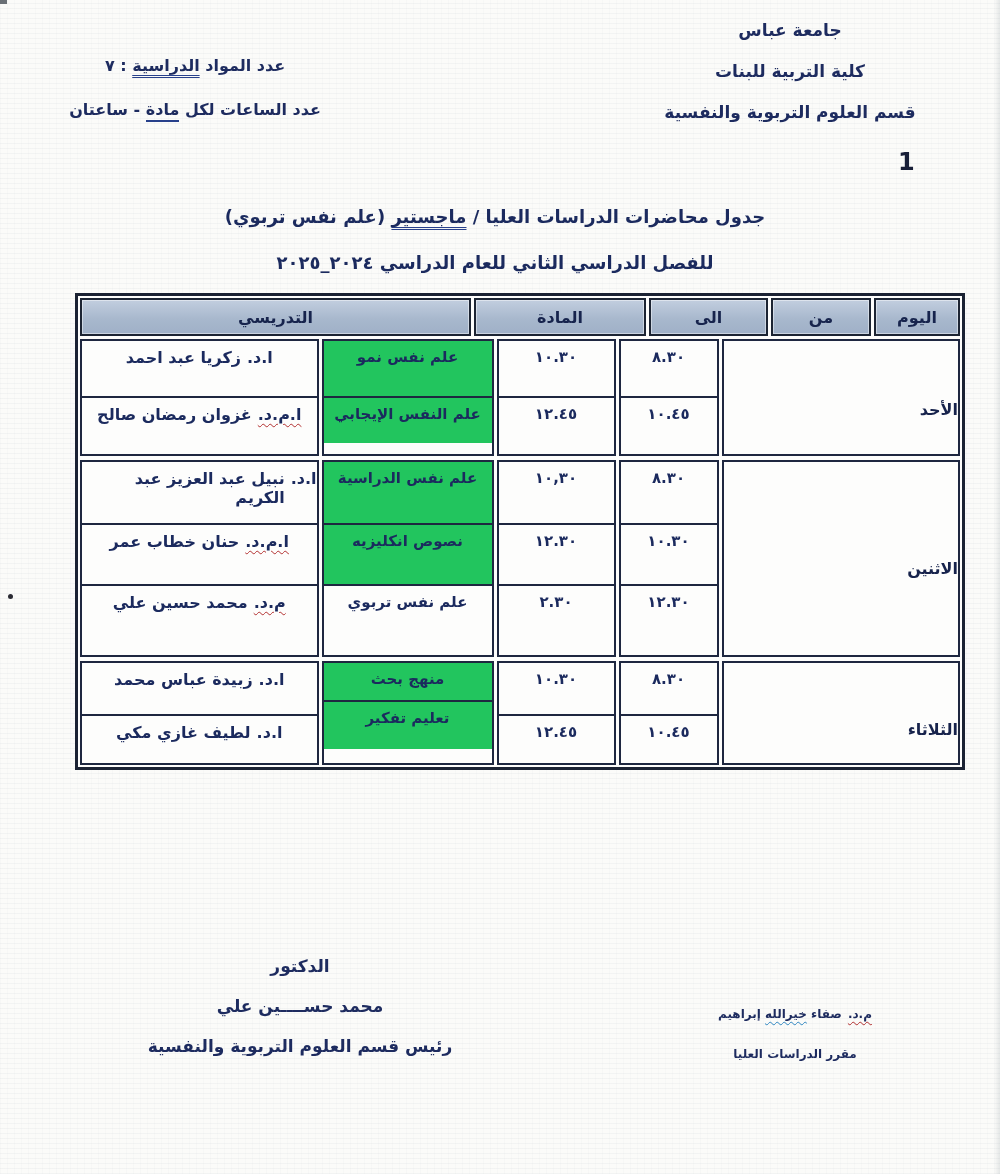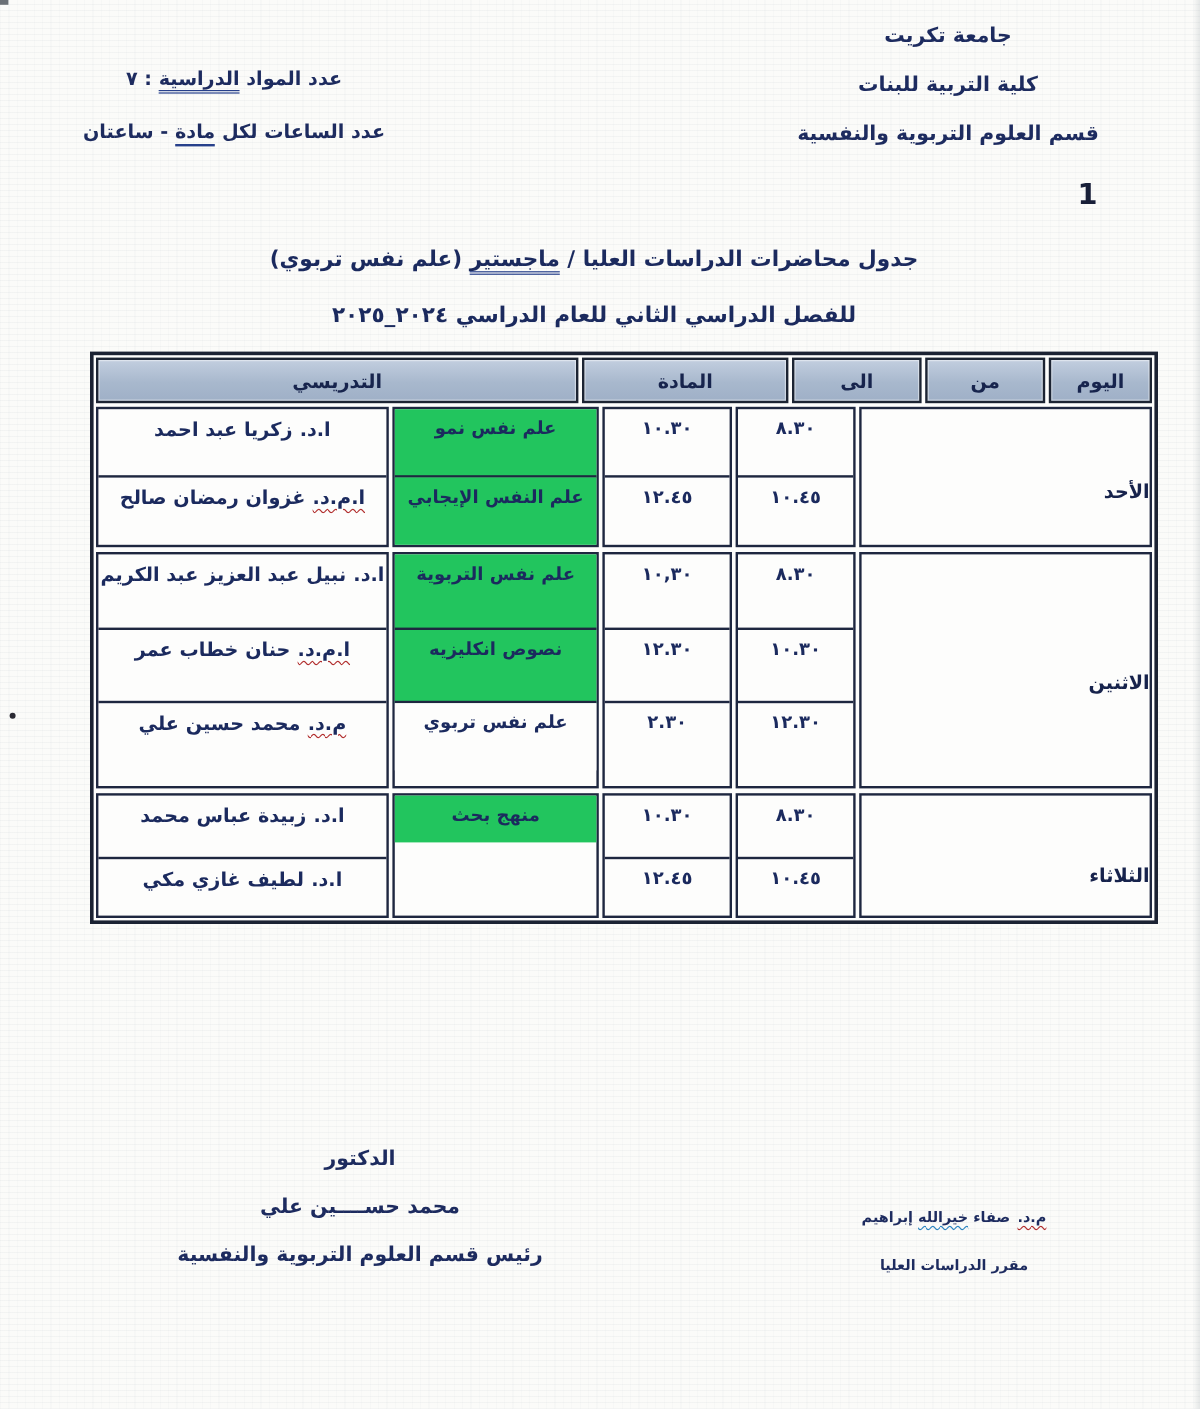--- a/index.html
+++ b/index.html
@@ -36,21 +36,21 @@
   .thead{display:flex;flex-direction:row-reverse;gap:3px;height:38px;margin-bottom:3px;}
   .th{
     box-sizing:border-box;border:2px solid #1c2433;
     background:linear-gradient(180deg,#c2cedf 0%,#a8b8cd 55%,#9fb0c7 100%);
     display:flex;align-items:center;justify-content:center;
     font-size:16px;font-weight:bold;color:#17244d;
     box-shadow:inset 0 0 0 1px rgba(255,255,255,.45);
   }
   .col-day{width:86px;flex:none;}
   .col-from{width:100px;flex:none;}
-  .col-to{width:108px;flex:none;}
+  .col-to{width:119px;flex:none;}
   .col-subj{width:172px;flex:none;}
   .col-inst{flex:1;}
 
   .dayblock{display:flex;flex-direction:row-reverse;gap:3px;margin-bottom:4px;}
   .dayblock:last-child{margin-bottom:0;}
   .colbox{box-sizing:border-box;border:2px solid #1e2740;background:#fdfdfc;display:flex;flex-direction:column;}
   .cell{
     box-sizing:border-box;border-bottom:2px solid #1e2740;
     display:flex;justify-content:center;align-items:flex-start;
     padding-top:7px;font-weight:bold;color:#1b2a5e;
@@ -80,21 +80,21 @@
 </head>
 <body>
 
 <div class="paper-texture"></div>
 <div class="abs corner-mark"></div>
 <div class="abs edge-shade"></div>
 <div class="abs speck-left"></div>
 <div class="abs speck-tick"></div>
 
 <div class="abs rtl hdr-right">
-  <div>جامعة تكريت</div>
+  <div>جامعة عباس</div>
   <div>كلية التربية للبنات</div>
   <div>قسم العلوم التربوية والنفسية</div>
 </div>
 
 <div class="abs rtl hdr-left">
   <div>
     <span>عدد المواد </span><span class="u-double">الدراسية</span><span> : ٧</span>
   </div>
   <div>
     <span>عدد الساعات لكل </span><span class="u-single">مادة</span><span> - ساعتان</span>
@@ -125,21 +125,21 @@
     <div class="colbox col-from">
       <div class="cell time-cell rtl" style="height:57px">٨.٣٠</div>
       <div class="cell time-cell rtl" style="height:56px">١٠.٤٥</div>
     </div>
     <div class="colbox col-to">
       <div class="cell time-cell rtl" style="height:57px">١٠.٣٠</div>
       <div class="cell time-cell rtl" style="height:56px">١٢.٤٥</div>
     </div>
     <div class="colbox col-subj">
       <div class="cell subj-cell rtl" style="height:57px">علم نفس نمو</div>
-      <div class="cell subj-cell rtl" style="height:56px">علم النفس الإيجابي</div>
+      <div class="cell subj-cell rtl" style="height:45px">علم النفس الإيجابي</div>
     </div>
     <div class="colbox col-inst">
       <div class="cell inst-cell rtl" style="height:57px">
         <span>ا.د.</span>
           <span class="gap-s">زكريا عبد احمد</span>
       </div>
       <div class="cell inst-cell rtl" style="height:56px">
         <span class="sp-red">ا.م.د.</span>
           <span class="gap-s">غزوان رمضان صالح</span>
       </div>
@@ -152,21 +152,21 @@
       <div class="cell time-cell rtl" style="height:63px">٨.٣٠</div>
       <div class="cell time-cell rtl" style="height:61px">١٠.٣٠</div>
       <div class="cell time-cell rtl" style="height:69px">١٢.٣٠</div>
     </div>
     <div class="colbox col-to">
       <div class="cell time-cell rtl" style="height:63px">١٠,٣٠</div>
       <div class="cell time-cell rtl" style="height:61px">١٢.٣٠</div>
       <div class="cell time-cell rtl" style="height:69px">٢.٣٠</div>
     </div>
     <div class="colbox col-subj">
-      <div class="cell subj-cell rtl" style="height:63px">علم نفس التربوية</div>
+      <div class="cell subj-cell rtl" style="height:63px">علم نفس الدراسية</div>
       <div class="cell subj-cell rtl" style="height:61px">نصوص انكليزيه</div>
       <div class="cell subj-cell subj-plain rtl" style="height:56px">علم نفس تربوي</div>
     </div>
     <div class="colbox col-inst">
       <div class="cell inst-cell rtl" style="height:63px">
         <span>ا.د.</span>
           <span class="gap-s">نبيل عبد العزيز عبد الكريم</span>
       </div>
       <div class="cell inst-cell rtl" style="height:61px">
         <span class="sp-red">ا.م.د.</span>
@@ -184,20 +184,21 @@
     <div class="colbox col-from">
       <div class="cell time-cell rtl" style="height:53px">٨.٣٠</div>
       <div class="cell time-cell rtl" style="height:47px">١٠.٤٥</div>
     </div>
     <div class="colbox col-to">
       <div class="cell time-cell rtl" style="height:53px">١٠.٣٠</div>
       <div class="cell time-cell rtl" style="height:47px">١٢.٤٥</div>
     </div>
     <div class="colbox col-subj">
       <div class="cell subj-cell rtl" style="height:39px">منهج بحث</div>
+      <div class="cell subj-cell rtl" style="height:47px">تعليم تفكير</div>
     </div>
     <div class="colbox col-inst">
       <div class="cell inst-cell rtl" style="height:53px">
         <span>ا.د.</span>
           <span class="gap-s">زبيدة عباس محمد</span>
       </div>
       <div class="cell inst-cell rtl" style="height:47px">
         <span>ا.د.</span>
           <span class="gap-s">لطيف غازي مكي</span>
       </div>

